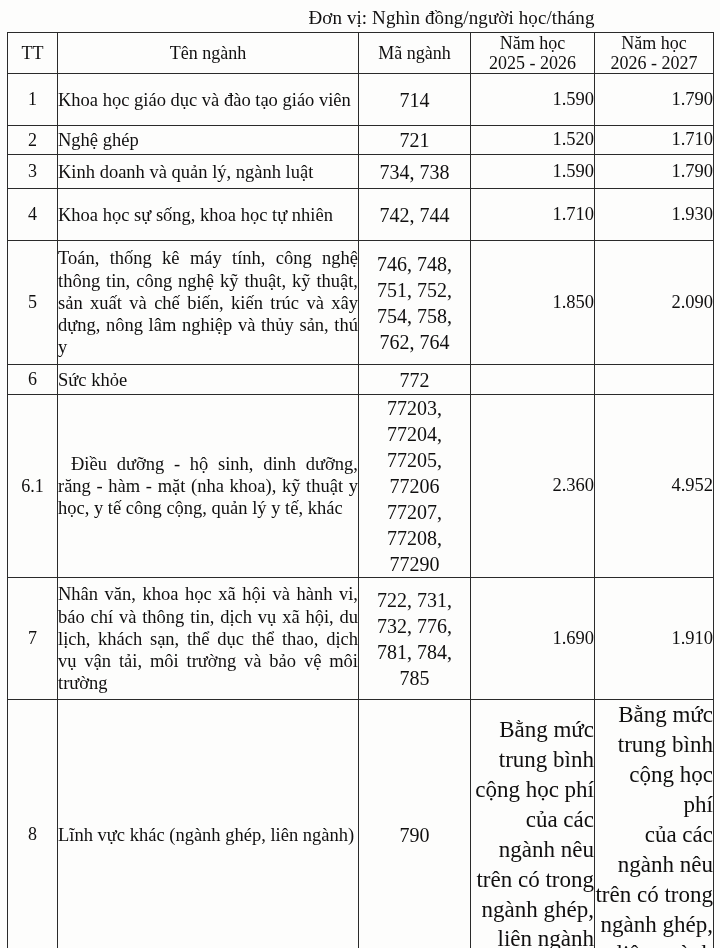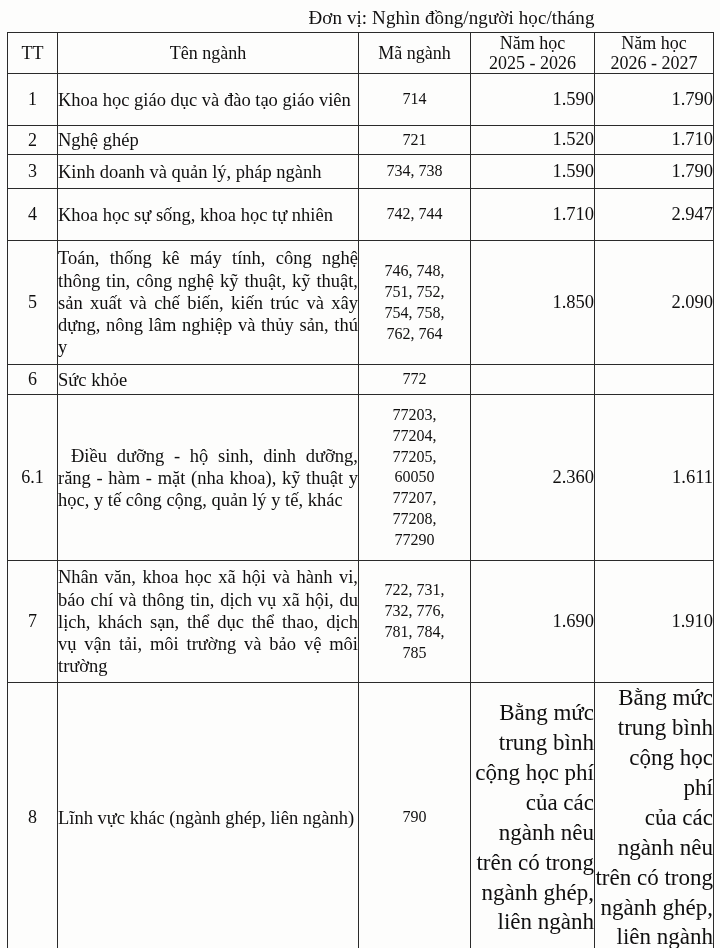--- a/index.html
+++ b/index.html
@@ -69,21 +69,21 @@
     text-align-last: left;
     font-size: 18.5px;
     line-height: 1.2;
     padding: 4px 7px 5px 8px;
     hyphens: none;
   }
   td.name.plain { text-align: right; }
   td.name.indent { text-indent: 13px; }
   td.code {
     text-align: center;
-    font-size: 16px;
+    font-size: 20px;
     line-height: 1.3;
     padding: 3px 2px;
   }
   td.fee {
     text-align: right;
     font-size: 18.5px;
     line-height: 1.28;
     padding: 3px 4px;
   }
   td.fee.longtext { font-size: 23px; line-height: 1.3; }
@@ -132,32 +132,32 @@
       <tr style="height:29px">
         <td class="tt">2</td>
         <td class="name plain">Nghệ ghép</td>
         <td class="code">721</td>
         <td class="fee">1.520</td>
         <td class="fee">1.710</td>
       </tr>
 
       <tr style="height:34px">
         <td class="tt">3</td>
-        <td class="name plain">Kinh doanh và quản lý, pháp ngành</td>
+        <td class="name plain">Kinh doanh và quản lý, ngành luật</td>
         <td class="code">734, 738</td>
         <td class="fee">1.590</td>
         <td class="fee">1.790</td>
       </tr>
 
       <tr style="height:52px">
         <td class="tt">4</td>
         <td class="name">Khoa học sự sống, khoa học tự nhiên</td>
         <td class="code">742, 744</td>
         <td class="fee">1.710</td>
-        <td class="fee">2.947</td>
+        <td class="fee">1.930</td>
       </tr>
 
       <tr style="height:124px">
         <td class="tt">5</td>
         <td class="name">Toán, thống kê máy tính, công nghệ thông tin, công nghệ kỹ thuật, kỹ thuật, sản xuất và chế biến, kiến trúc và xây dựng, nông lâm nghiệp và thủy sản, thú y</td>
         <td class="code">
           <span class="ln">746, 748,</span>
           <span class="ln">751, 752,</span>
           <span class="ln">754, 758,</span>
           <span class="ln">762, 764</span>
@@ -174,27 +174,27 @@
         <td class="fee"></td>
       </tr>
 
       <tr style="height:166px">
         <td class="tt">6.1</td>
         <td class="name indent">Điều dưỡng - hộ sinh, dinh dưỡng, răng - hàm - mặt (nha khoa), kỹ thuật y học, y tế công cộng, quản lý y tế, khác</td>
         <td class="code">
           <span class="ln">77203,</span>
           <span class="ln">77204,</span>
           <span class="ln">77205,</span>
-          <span class="ln">60050</span>
+          <span class="ln">77206</span>
           <span class="ln">77207,</span>
           <span class="ln">77208,</span>
           <span class="ln">77290</span>
         </td>
         <td class="fee">2.360</td>
-        <td class="fee">1.611</td>
+        <td class="fee">4.952</td>
       </tr>
 
 
       <tr style="height:122px">
         <td class="tt">7</td>
         <td class="name">Nhân văn, khoa học xã hội và hành vi, báo chí và thông tin, dịch vụ xã hội, du lịch, khách sạn, thể dục thể thao, dịch vụ vận tải, môi trường và bảo vệ môi trường</td>
         <td class="code">
           <span class="ln">722, 731,</span>
           <span class="ln">732, 776,</span>
           <span class="ln">781, 784,</span>

